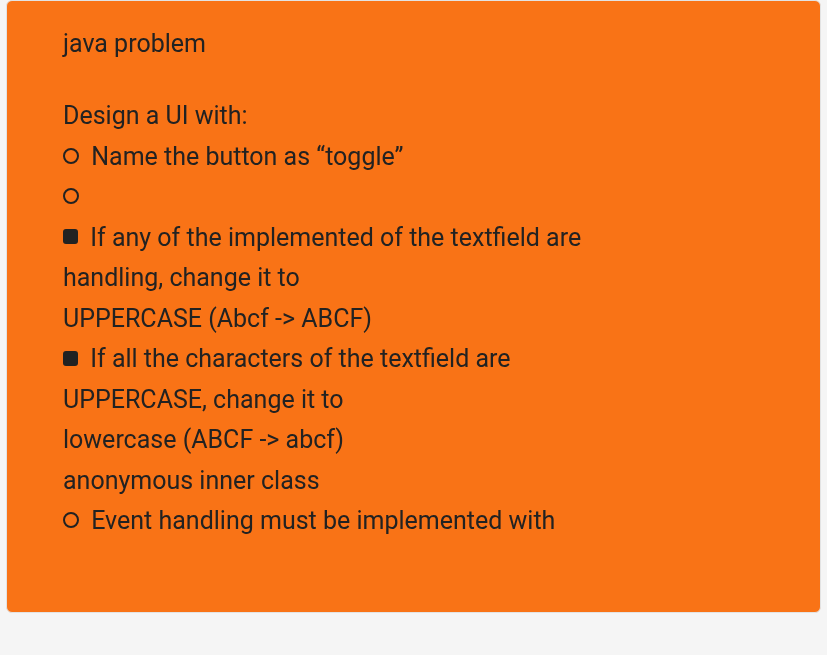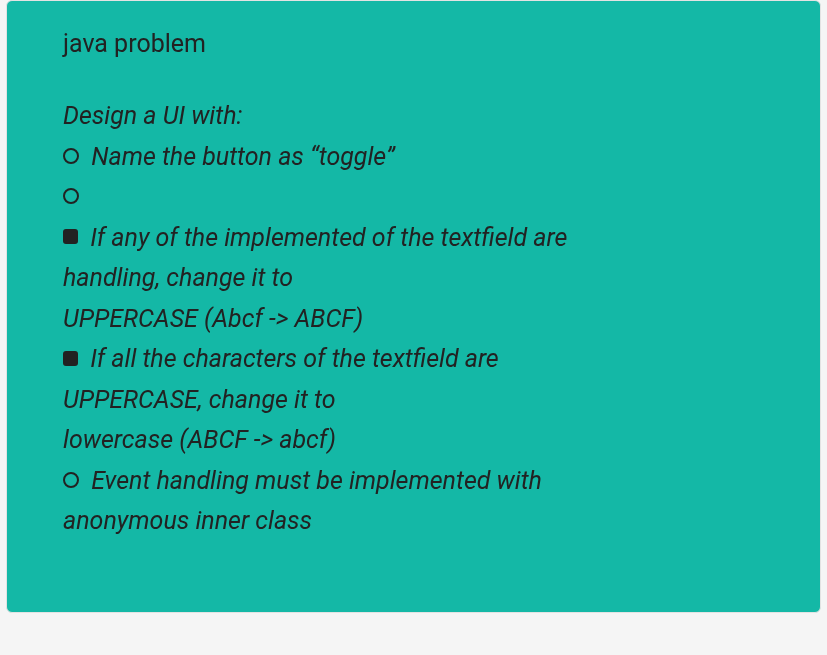--- a/index.html
+++ b/index.html
@@ -10,39 +10,38 @@
     body {
       font-family: -apple-system, BlinkMacSystemFont, 'Segoe UI', Roboto, 'Helvetica Neue', Arial, sans-serif;
       background: #f5f5f5;
       width: 827px;
       height: 655px;
       display: flex;
       align-items: flex-start;
       justify-content: center;
     }
     .card {
-      background: #14b8a6;
+      background: #f97316;
       border: 1px solid #e3e3e3;
       border-radius: 6px;
       width: 815px;
       margin-top: 0;
       padding: 28px 56px 70px 56px;
       color: #1a1a1a;
     }
     .title {
       font-size: 25px;
       font-weight: 400;
       margin-bottom: 38px;
       color: #222;
     }
     .content {
       font-size: 25px;
       line-height: 1.62;
       color: #222;
-      font-style: italic;
     }
     .line {
       display: block;
     }
     .bullet-circle {
       display: inline-block;
       width: 16px;
       height: 16px;
       border: 2.2px solid #222;
       border-radius: 50%;
@@ -93,20 +92,20 @@
       <span class="bullet-square"></span>
       <span>If all the characters of the textfield are</span>
     </span>
     <span class="line">
       <span>UPPERCASE, change it to</span>
     </span>
     <span class="line">
       <span>lowercase (ABCF -&gt; abcf)</span>
     </span>
     <span class="line">
+      <span>anonymous inner class</span>
+    </span>
+    <span class="line">
       <span class="bullet-circle"></span>
       <span>Event handling must be implemented with</span>
-    </span>
-    <span class="line">
-      <span>anonymous inner class</span>
     </span>
   </div>
 </div>
 
 </body></html>

